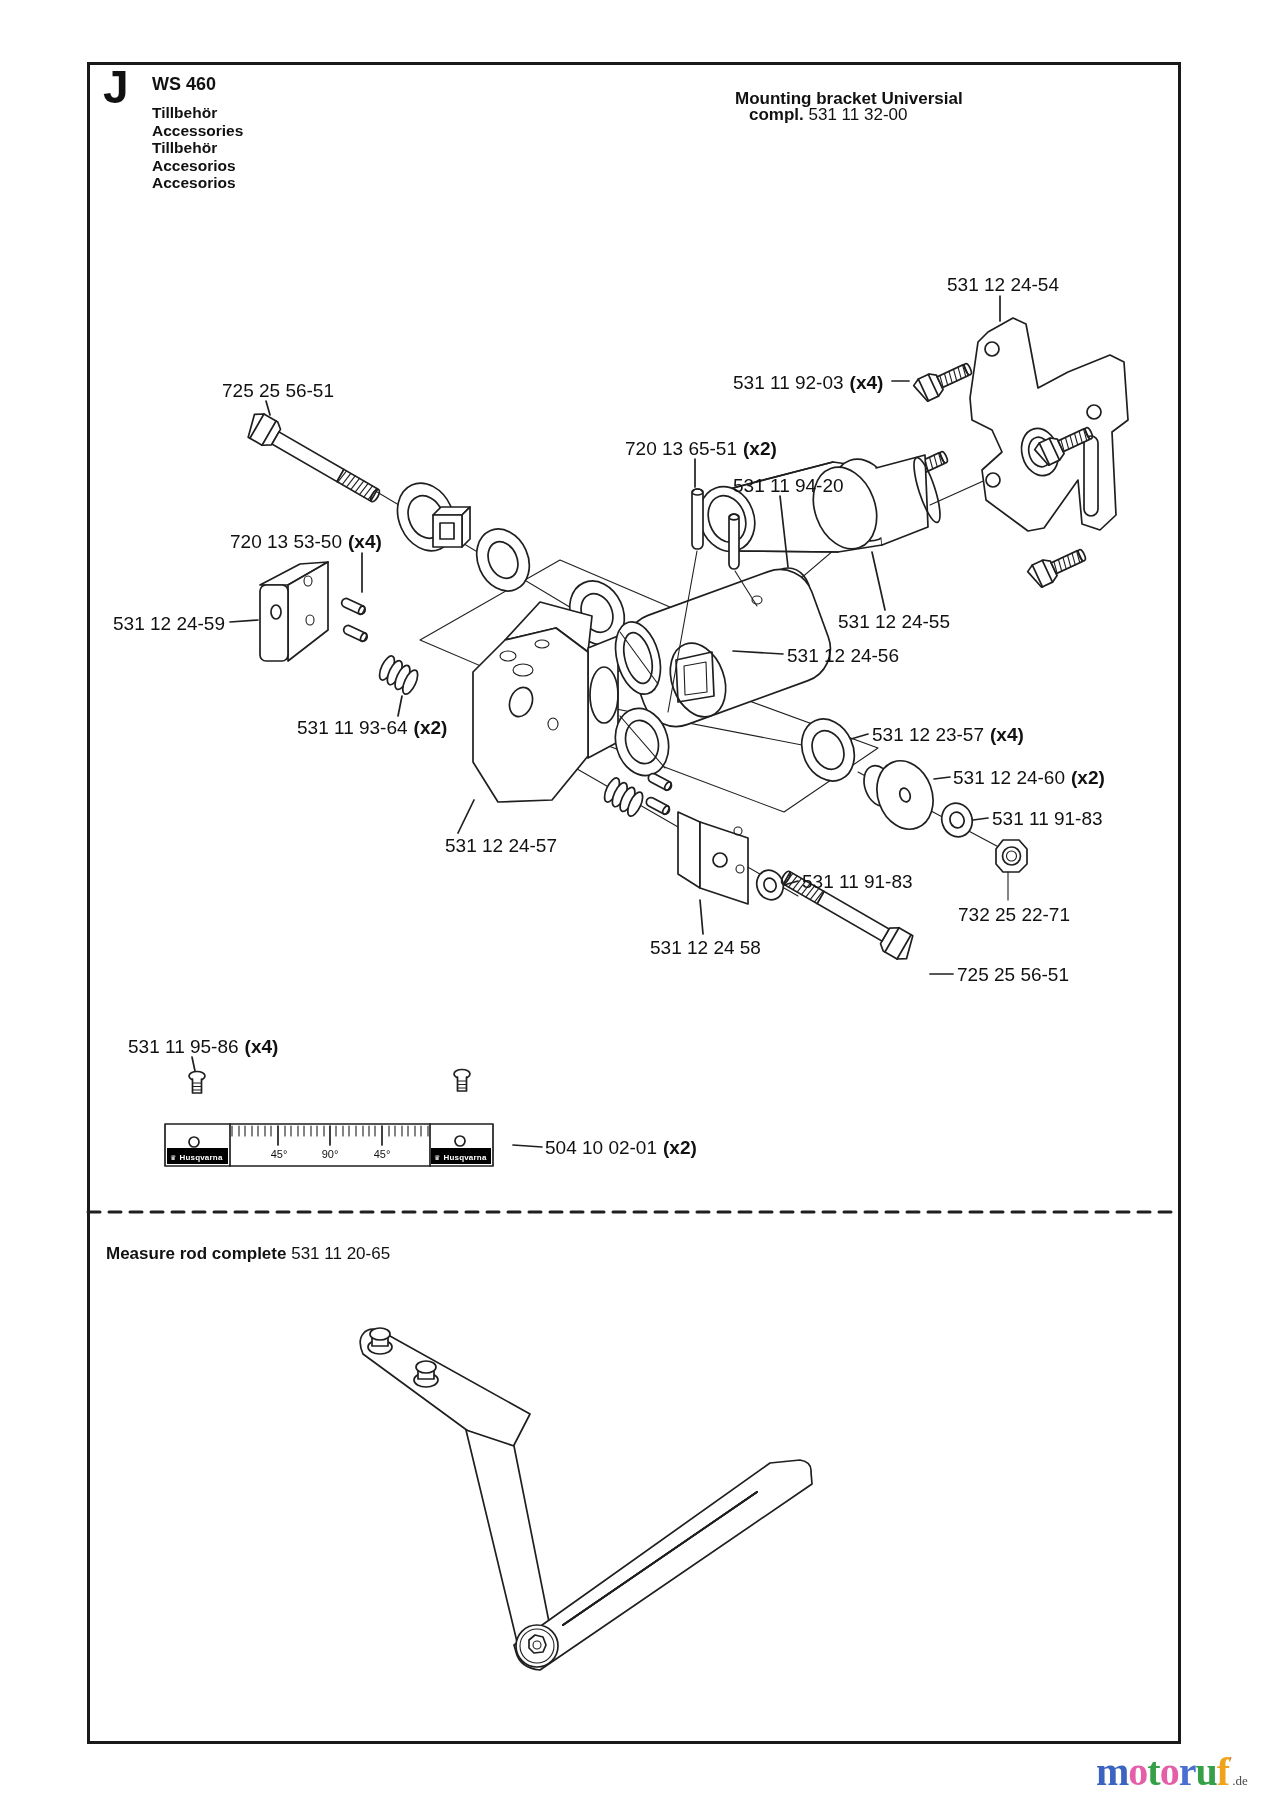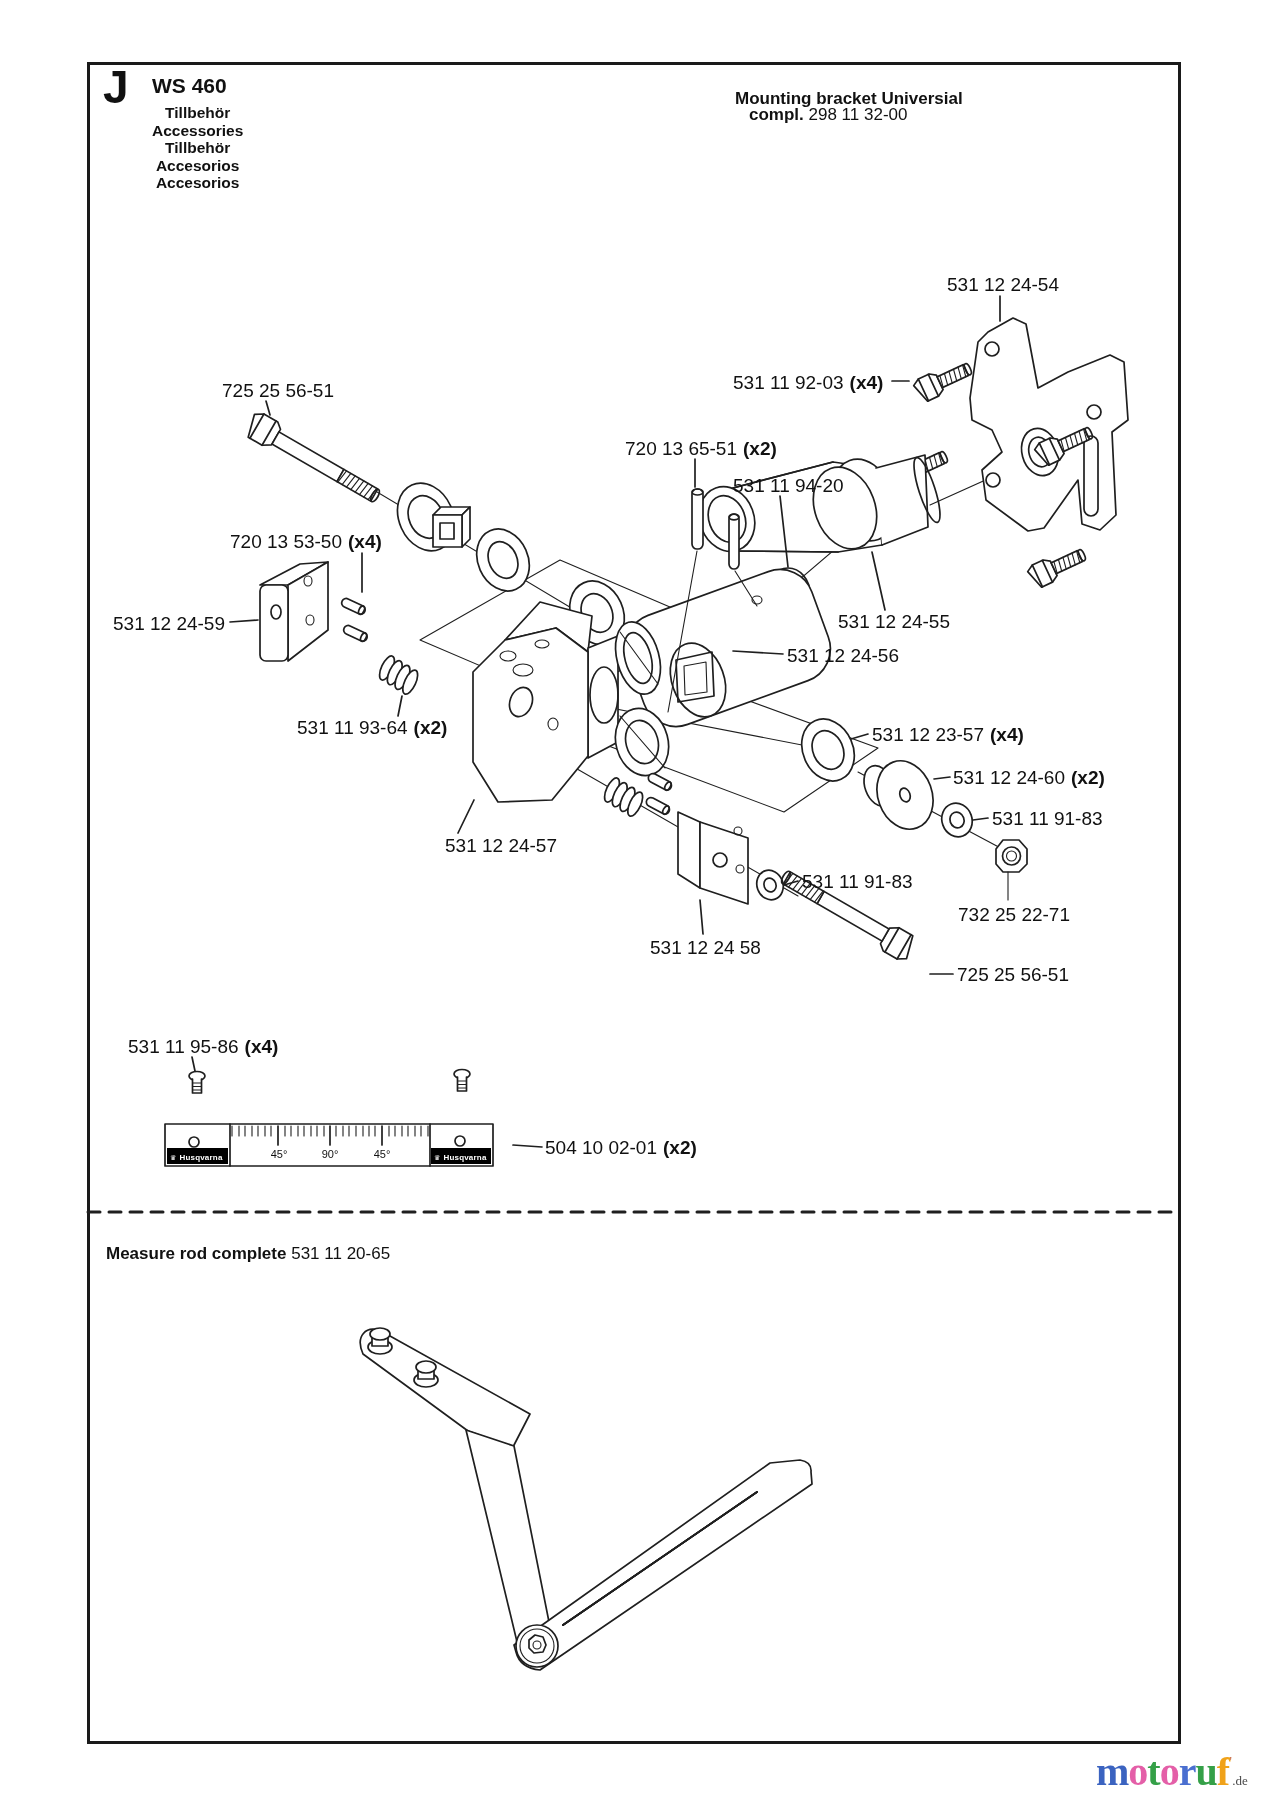--- a/index.html
+++ b/index.html
@@ -2,22 +2,22 @@
 <html><head>
 <meta charset="utf-8">
 <style>
   html,body{margin:0;padding:0;background:#fff;}
   .page{position:relative;width:1272px;height:1800px;background:#fff;overflow:hidden;
         font-family:"Liberation Sans",sans-serif;color:#111;}
   .border-frame{position:absolute;left:87px;top:62px;width:1088px;height:1676px;
         border:3px solid #1a1a1a;}
   .abs{position:absolute;}
   .sec-letter{left:103px;top:60px;font-size:46px;font-weight:bold;}
-  .model{left:152px;top:74px;font-size:21px;font-weight:bold;text-align:center;}
-  .langs{left:152px;top:104px;font-size:15.5px;font-weight:bold;line-height:17.5px;text-align:center;}
+  .model{left:152px;top:74px;font-size:18px;font-weight:bold;text-align:center;}
+  .langs{left:152px;top:104px;font-size:15.5px;font-weight:bold;line-height:17.5px;}
   .br-title{left:735px;top:89px;font-size:17px;font-weight:bold;}
   .br-sub{left:735px;top:105px;font-size:17px;}
   .br-sub b{font-weight:bold;margin-left:14px;}
   .mr-title{left:106px;top:1244px;font-size:17px;}
   .mr-title b{font-weight:bold;margin-top:10px;}
   svg.diagram{position:absolute;left:0;top:0;width:1272px;height:1800px;}
   .diagram *{stroke:#1f1f1f;fill:none;stroke-width:1.7;stroke-linejoin:round;stroke-linecap:round;}
   .diagram .w{fill:#ffffff;}
   .diagram .blk{fill:#000;stroke:none;}
   .diagram .thin{stroke-width:1.1;}
@@ -44,21 +44,21 @@
   <div class="abs model">WS 460</div>
   <div class="abs langs">
     <div>Tillbehör</div>
     <div>Accessories</div>
     <div>Tillbehör</div>
     <div>Accesorios</div>
     <div>Accesorios</div>
   </div>
 
   <div class="abs br-title">Mounting bracket Universial</div>
-  <div class="abs br-sub"><b>compl.</b>&nbsp;<span>298 11 32-00</span></div>
+  <div class="abs br-sub"><b>compl.</b>&nbsp;<span>531 11 32-00</span></div>
 
   <div class="abs mr-title"><b>Measure rod complete</b>&nbsp;<span>531 11 20-65</span></div>
 
   <svg class="diagram" viewBox="0 0 1272 1800">
     <defs>
       <g id="boltL">
         <path class="w" d="M0 5 L8 0 L24 0 L30 5 L30 23 L22 28 L6 28 Z"></path>
         <line x1="8" y1="0" x2="8" y2="28"></line>
           <line x1="22" y1="0" x2="22" y2="28"></line>
         <rect class="w" x="30" y="8" width="75" height="14"></rect>

